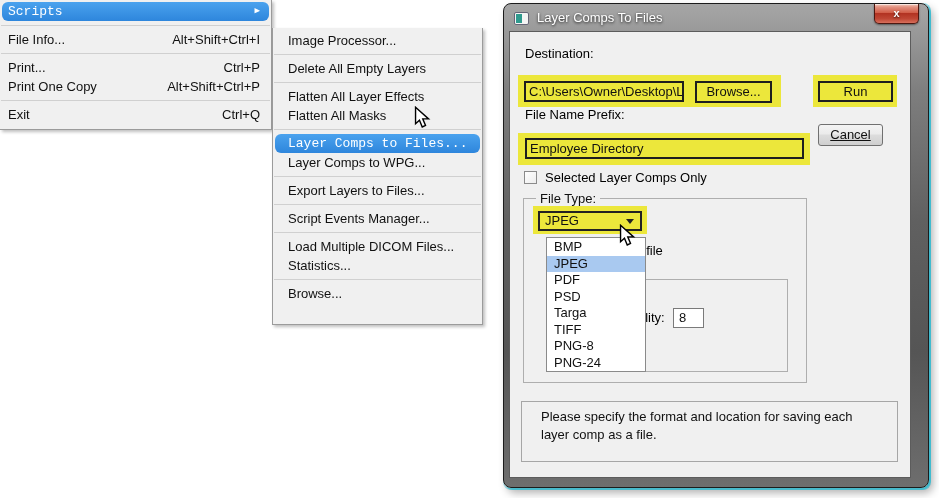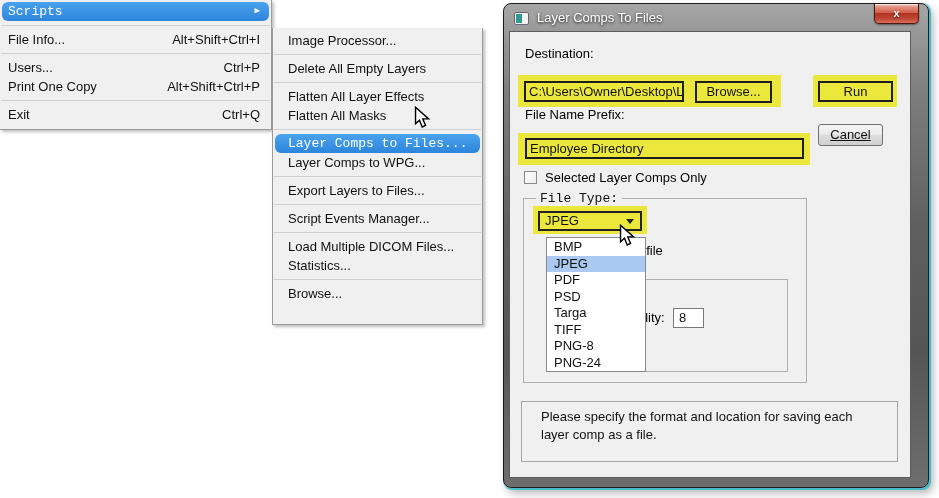--- a/index.html
+++ b/index.html
@@ -88,21 +88,21 @@
     position:absolute; border:1px solid #707070; border-radius:3px;
     background:linear-gradient(180deg,#f4f4f4,#ebebeb 45%,#dddddd 50%,#cfcfcf);
     text-align:center; line-height:20px; cursor:default;
   }
   .checkbox {
     position:absolute; width:13px; height:13px;
     background:linear-gradient(135deg,#ffffff,#ededed); border:1px solid #8b8b8b;
   }
   .groupbox { position:absolute; border:1px solid #aeaeae; }
   .grouplabel {
-    position:absolute; top:-8px; left:12px; background:#f0f0f0; padding:0 4px;font-family:Liberation Mono, monospace;
+    position:absolute; top:-8px; left:12px; background:#f0f0f0; padding:0 4px;
   }
   .dropdown {
     position:absolute; background:#ece73b; border:2px solid #222;
     line-height:16px; padding:0 5px; z-index:4;
   }
   .dd-caret {
     position:absolute; right:6px; top:6px; width:0; height:0;
     border-left:4px solid transparent; border-right:4px solid transparent;
     border-top:5px solid #222;
   }
@@ -126,21 +126,21 @@
     <span>Scripts</span>
     <span class="sub-arrow">▶</span>
   </div>
   <div class="menu-sep"></div>
   <div class="menu-item">
     <span>File Info...</span>
     <span class="sc">Alt+Shift+Ctrl+I</span>
   </div>
   <div class="menu-sep"></div>
   <div class="menu-item">
-    <span>Users...</span>
+    <span>Print...</span>
     <span class="sc">Ctrl+P</span>
   </div>
   <div class="menu-item">
     <span>Print One Copy</span>
     <span class="sc">Alt+Shift+Ctrl+P</span>
   </div>
   <div class="menu-sep"></div>
   <div class="menu-item">
     <span>Exit</span>
     <span class="sc">Ctrl+Q</span>

